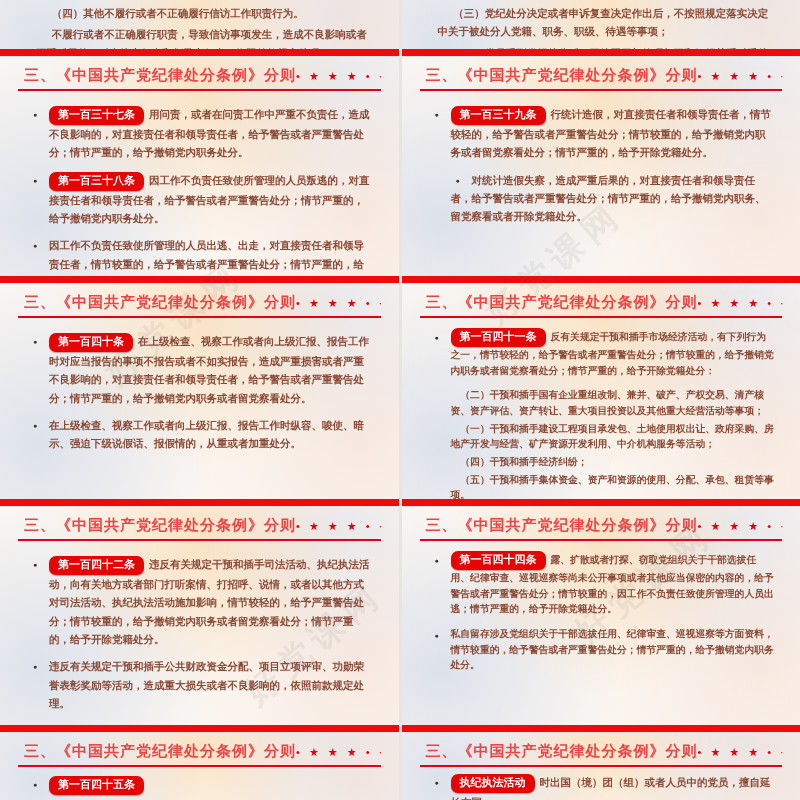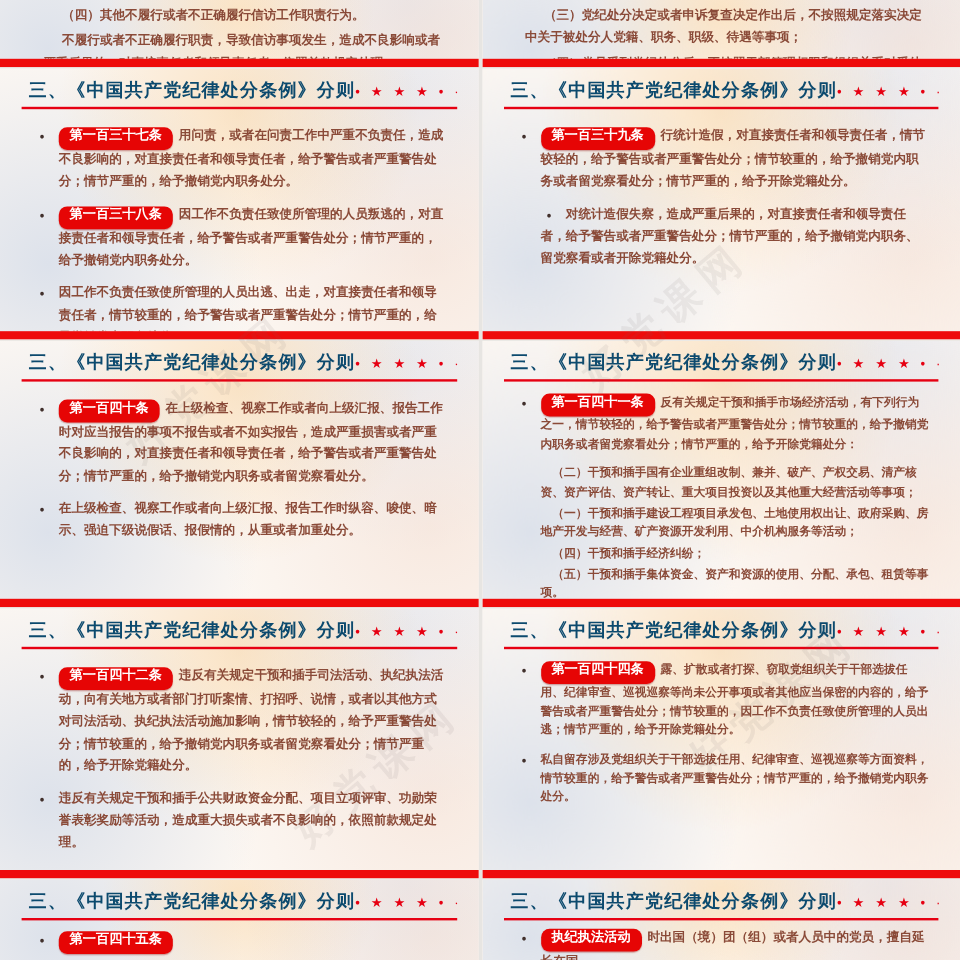--- a/index.html
+++ b/index.html
@@ -19,31 +19,31 @@
   .slide::before{
     content:"";position:absolute;inset:0;pointer-events:none;
     background:
       radial-gradient(circle at 50% 16%, rgba(248,198,130,0.40), rgba(248,198,130,0) 55%),
       radial-gradient(circle at 10% 72%, rgba(190,205,228,0.50), rgba(190,205,228,0) 45%),
       radial-gradient(circle at 90% 70%, rgba(242,216,202,0.45), rgba(242,216,202,0) 45%),
       radial-gradient(circle at 85% 8%,  rgba(205,216,236,0.40), rgba(205,216,236,0) 40%);
   }
   .slide-inner{position:relative;z-index:1;display:flex;flex-direction:column;flex:1;min-height:0;}
   .slide-header{display:flex;align-items:baseline;justify-content:space-between;padding:9px 22px 0 24px;}
-  .slide-title{color:#0c4a6e;font-weight:bold;font-size:15px;letter-spacing:1px;white-space:nowrap;}
+  .slide-title{color:#ef4444;font-weight:bold;font-size:15px;letter-spacing:1px;white-space:nowrap;}
   .header-stars{color:#e60012;font-size:11px;letter-spacing:3px;white-space:nowrap;}
   .header-rule{height:2px;background:#e60012;margin:4px 18px 0 18px;flex-shrink:0;}
   .slide-body{
     flex:1;min-height:0;overflow:hidden;position:relative;
     padding:14px 26px 4px 36px;
     color:#8a4a38;font-size:10.5px;font-weight:bold;line-height:1.75;
   }
   .slide-body.dense{font-size:9.8px;line-height:1.6;padding-top:10px;}
   .slide-body.frag{padding-top:4px;}
-  .bullet{position:relative;padding-left:13px;margin:0 0 9px 0;font-family:Liberation Mono, monospace;}
+  .bullet{position:relative;padding-left:13px;margin:0 0 9px 0;}
   .bullet::before{
     content:"●";position:absolute;left:-3px;top:4px;
     font-size:7px;color:#41302c;
   }
   .bullet.indent{text-indent:2em;}
   .badge{
     display:inline-block;background:#e60505;color:#ffffff;
     font-size:11px;font-weight:bold;line-height:1.45;
     padding:1px 9px 2px;border-radius:7px;margin-right:5px;
     box-shadow:0 1px 1px rgba(140,0,0,0.35);

